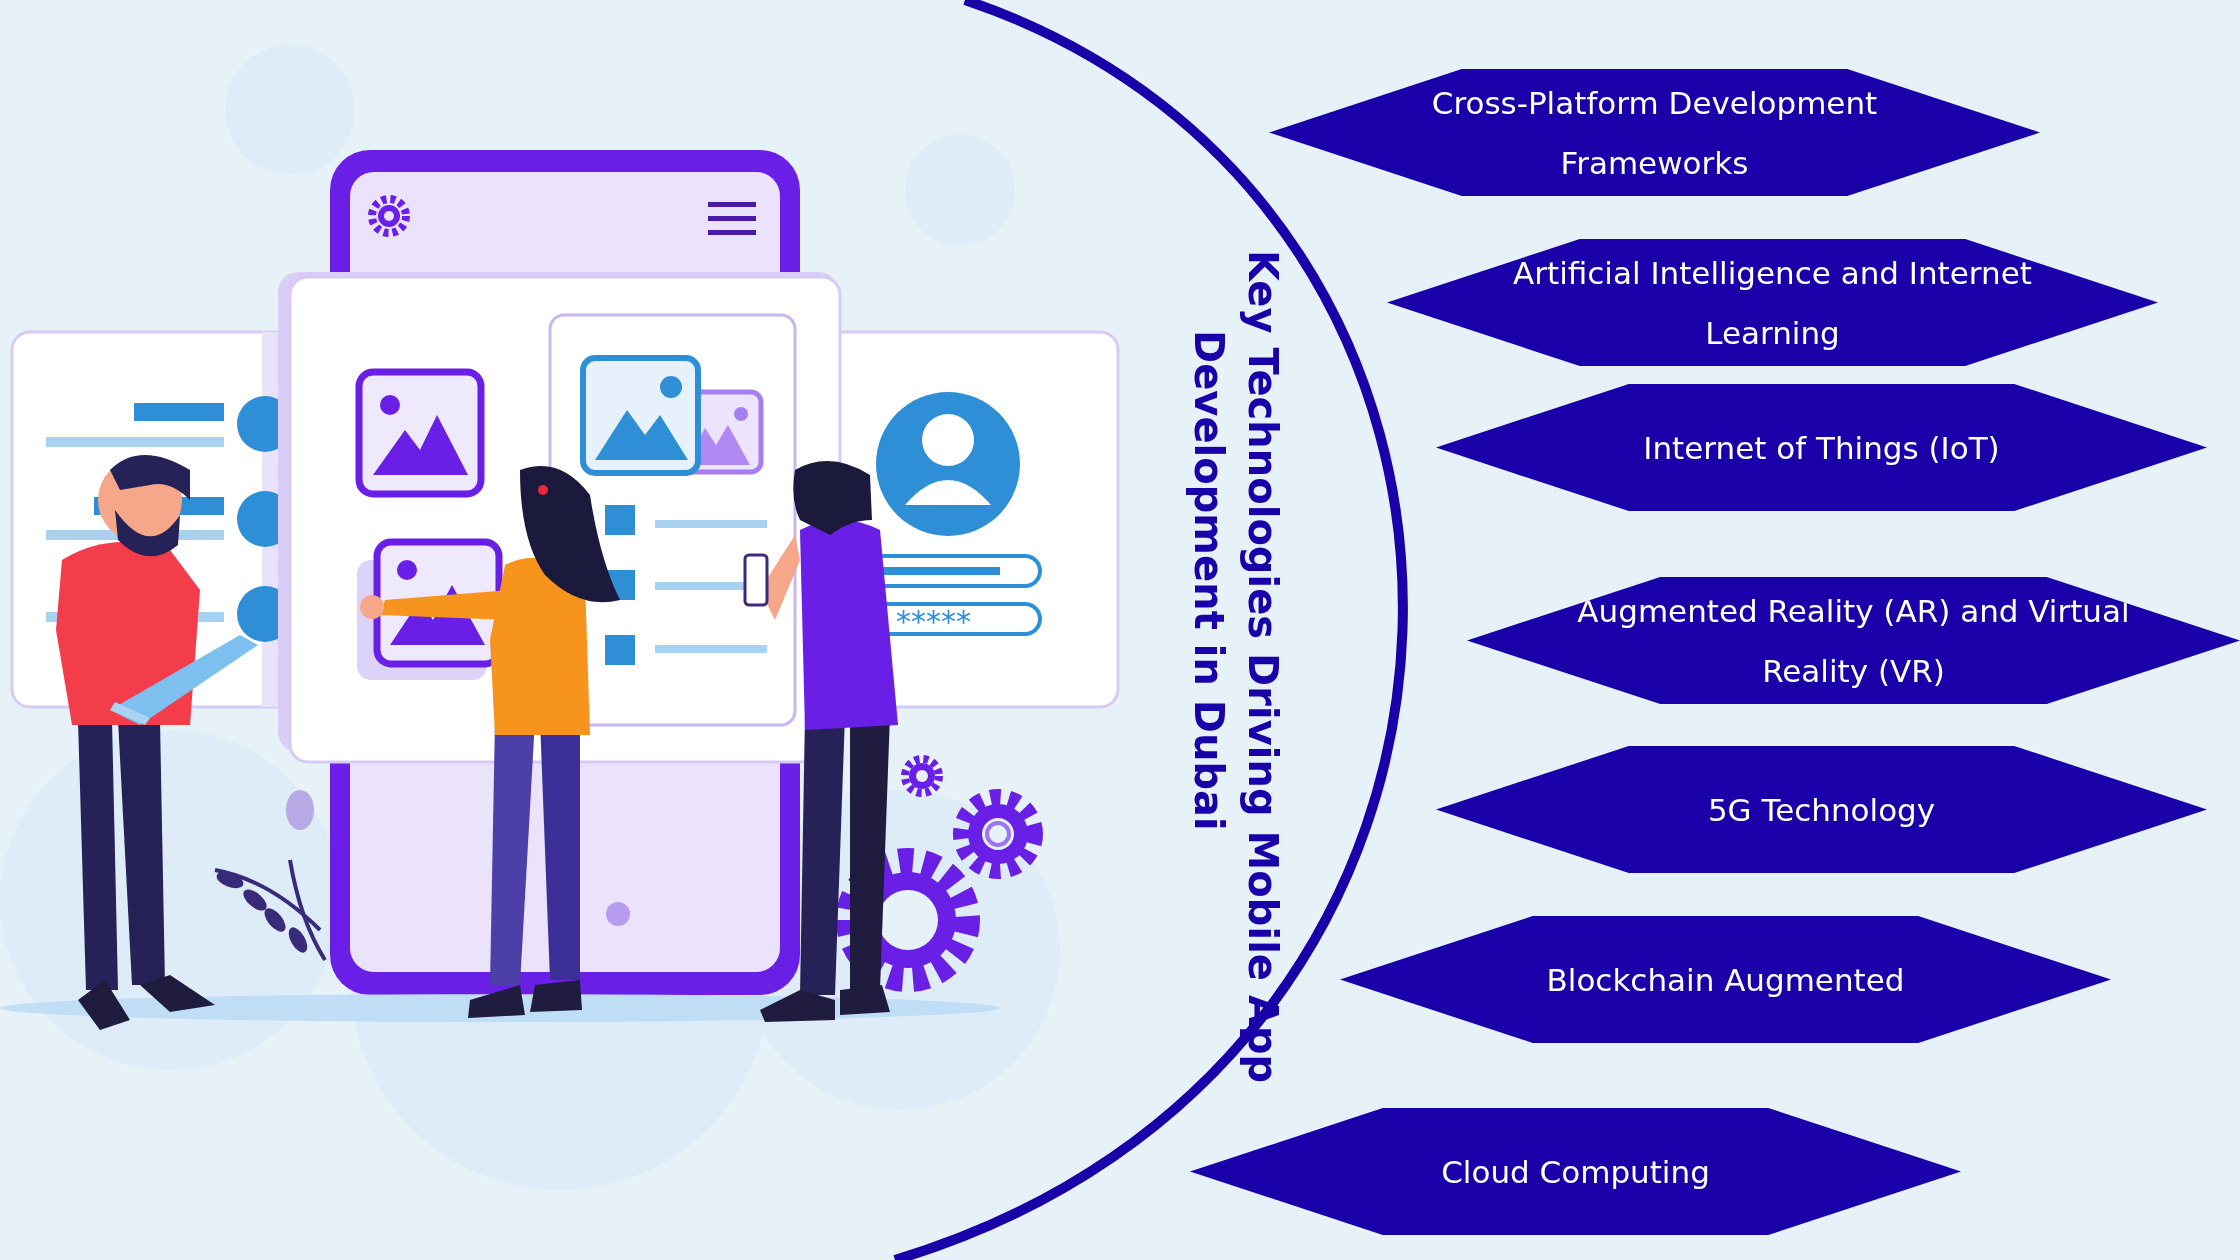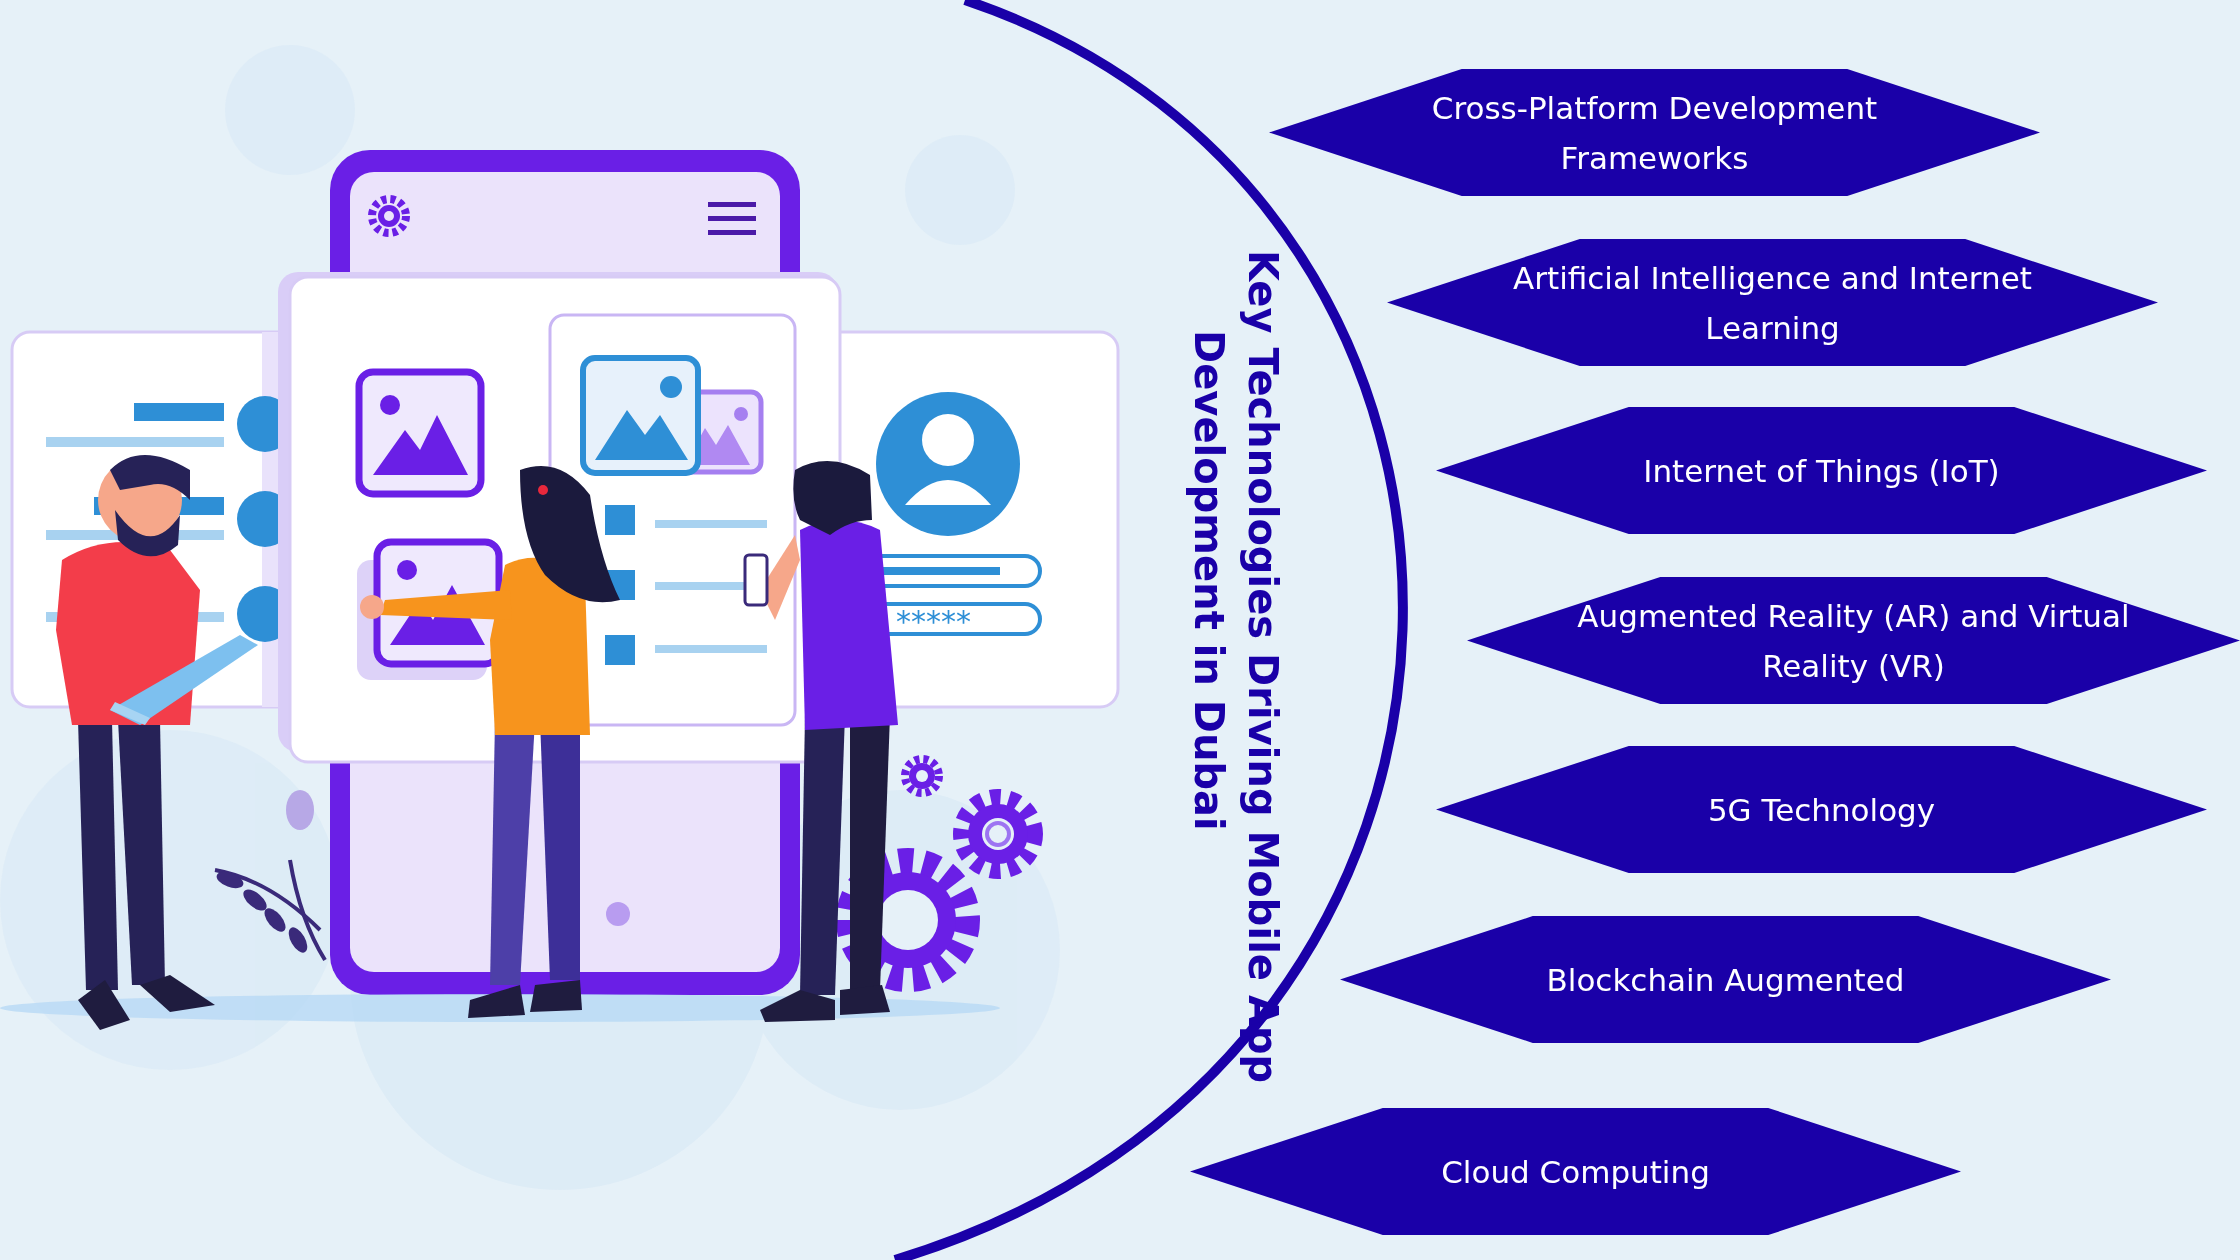--- a/index.html
+++ b/index.html
@@ -1,21 +1,21 @@
 <!DOCTYPE html>
 <html><head>
 <meta charset="utf-8">
 <style>
   html,body{margin:0;padding:0;}
   body{width:2240px;height:1260px;overflow:hidden;background:#e6f1f8;position:relative;font-family:"DejaVu Sans",sans-serif;}
   #stage{position:absolute;left:0;top:0;width:2240px;height:1260px;}
   .hex{position:absolute;width:771px;height:127px;background:#1a00a8;
        clip-path:polygon(0 50%,25% 0,75% 0,100% 50%,75% 100%,25% 100%);
        display:flex;align-items:center;justify-content:center;text-align:center;}
-  .hex span{color:#fff;font-family:"DejaVu Sans",sans-serif;font-size:31px;line-height:50px;max-width:560px;display:block;}
+  .hex span{color:#fff;font-family:"DejaVu Sans",sans-serif;font-size:31px;line-height:60px;max-width:560px;display:block;}
   .title{position:absolute;left:1290px;top:250px;width:0;height:0;}
   .title-inner{position:absolute;transform:rotate(90deg);transform-origin:0 0;left:0;top:0;width:720px;
        color:#1a00a8;font-family:"DejaVu Sans",sans-serif;font-weight:bold;font-size:40px;line-height:54px;text-align:left;white-space:nowrap;}
 </style>
 </head>
 <body>
 
 <svg id="stage" width="2240" height="1260" viewBox="0 0 2240 1260" xmlns="http://www.w3.org/2000/svg">
 
   <g fill="#dcebf6" opacity="0.8">
@@ -176,21 +176,21 @@
     <div style="padding-left:80px">Development in Dubai</div>
   </div>
 </div>
 
 <div class="hex" style="left:1269px;top:69px;">
   <span>Cross-Platform Development Frameworks</span>
 </div>
 <div class="hex" style="left:1387px;top:239px;">
   <span>Artificial Intelligence and Internet Learning</span>
 </div>
-<div class="hex" style="left:1436px;top:407px;">
+<div class="hex" style="left:1436px;top:384px;">
   <span>Internet of Things (IoT)</span>
 </div>
 <div class="hex" style="left:1467px;top:577px;width:773px;clip-path:polygon(0 50%,25% 0,75% 0,100% 50%,75% 100%,25% 100%);">
   <span>Augmented Reality (AR) and Virtual Reality (VR)</span>
 </div>
 <div class="hex" style="left:1436px;top:746px;">
   <span>5G Technology</span>
 </div>
 <div class="hex" style="left:1340px;top:916px;">
   <span>Blockchain Augmented</span>

